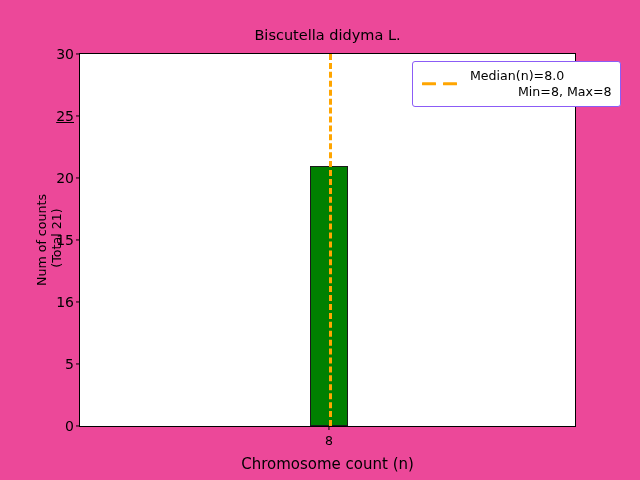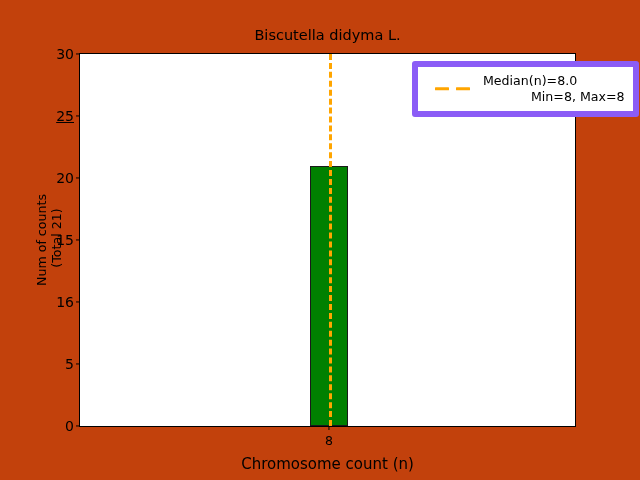--- a/index.html
+++ b/index.html
@@ -11,21 +11,21 @@
     height: 480px;
     background: #ffffff;
     font-family: "DejaVu Sans", sans-serif;
     overflow: hidden;
   }
 
   #figure {
     position: relative;
     width: 640px;
     height: 480px;
-    background: #c2410c;
+    background: #ec4899;
   }
 
   
   #chart-title {
     position: absolute;
     left: 79px;
     top: 27px;
     width: 497px;
     text-align: center;
     font-size: 14.5px;
@@ -139,24 +139,24 @@
     line-height: 15px;
     color: #000000;
     white-space: pre;
   }
 
   
   #legend {
     position: absolute;
     left: 411px;
     top: 60px;
-    border: 6px solid #8b5cf6;
+    border: 1px solid #8b5cf6;
     border-radius: 3px;
     background: #ffffff;
-    padding: 6px 8px 6px 16px;
+    padding: 6px 8px 6px 8px;
     box-sizing: border-box;
   }
   .legend-row {
     display: flex;
     align-items: center;
   }
   .legend-handle {
     width: 40px;
     height: 12px;
     margin-right: 9px;

